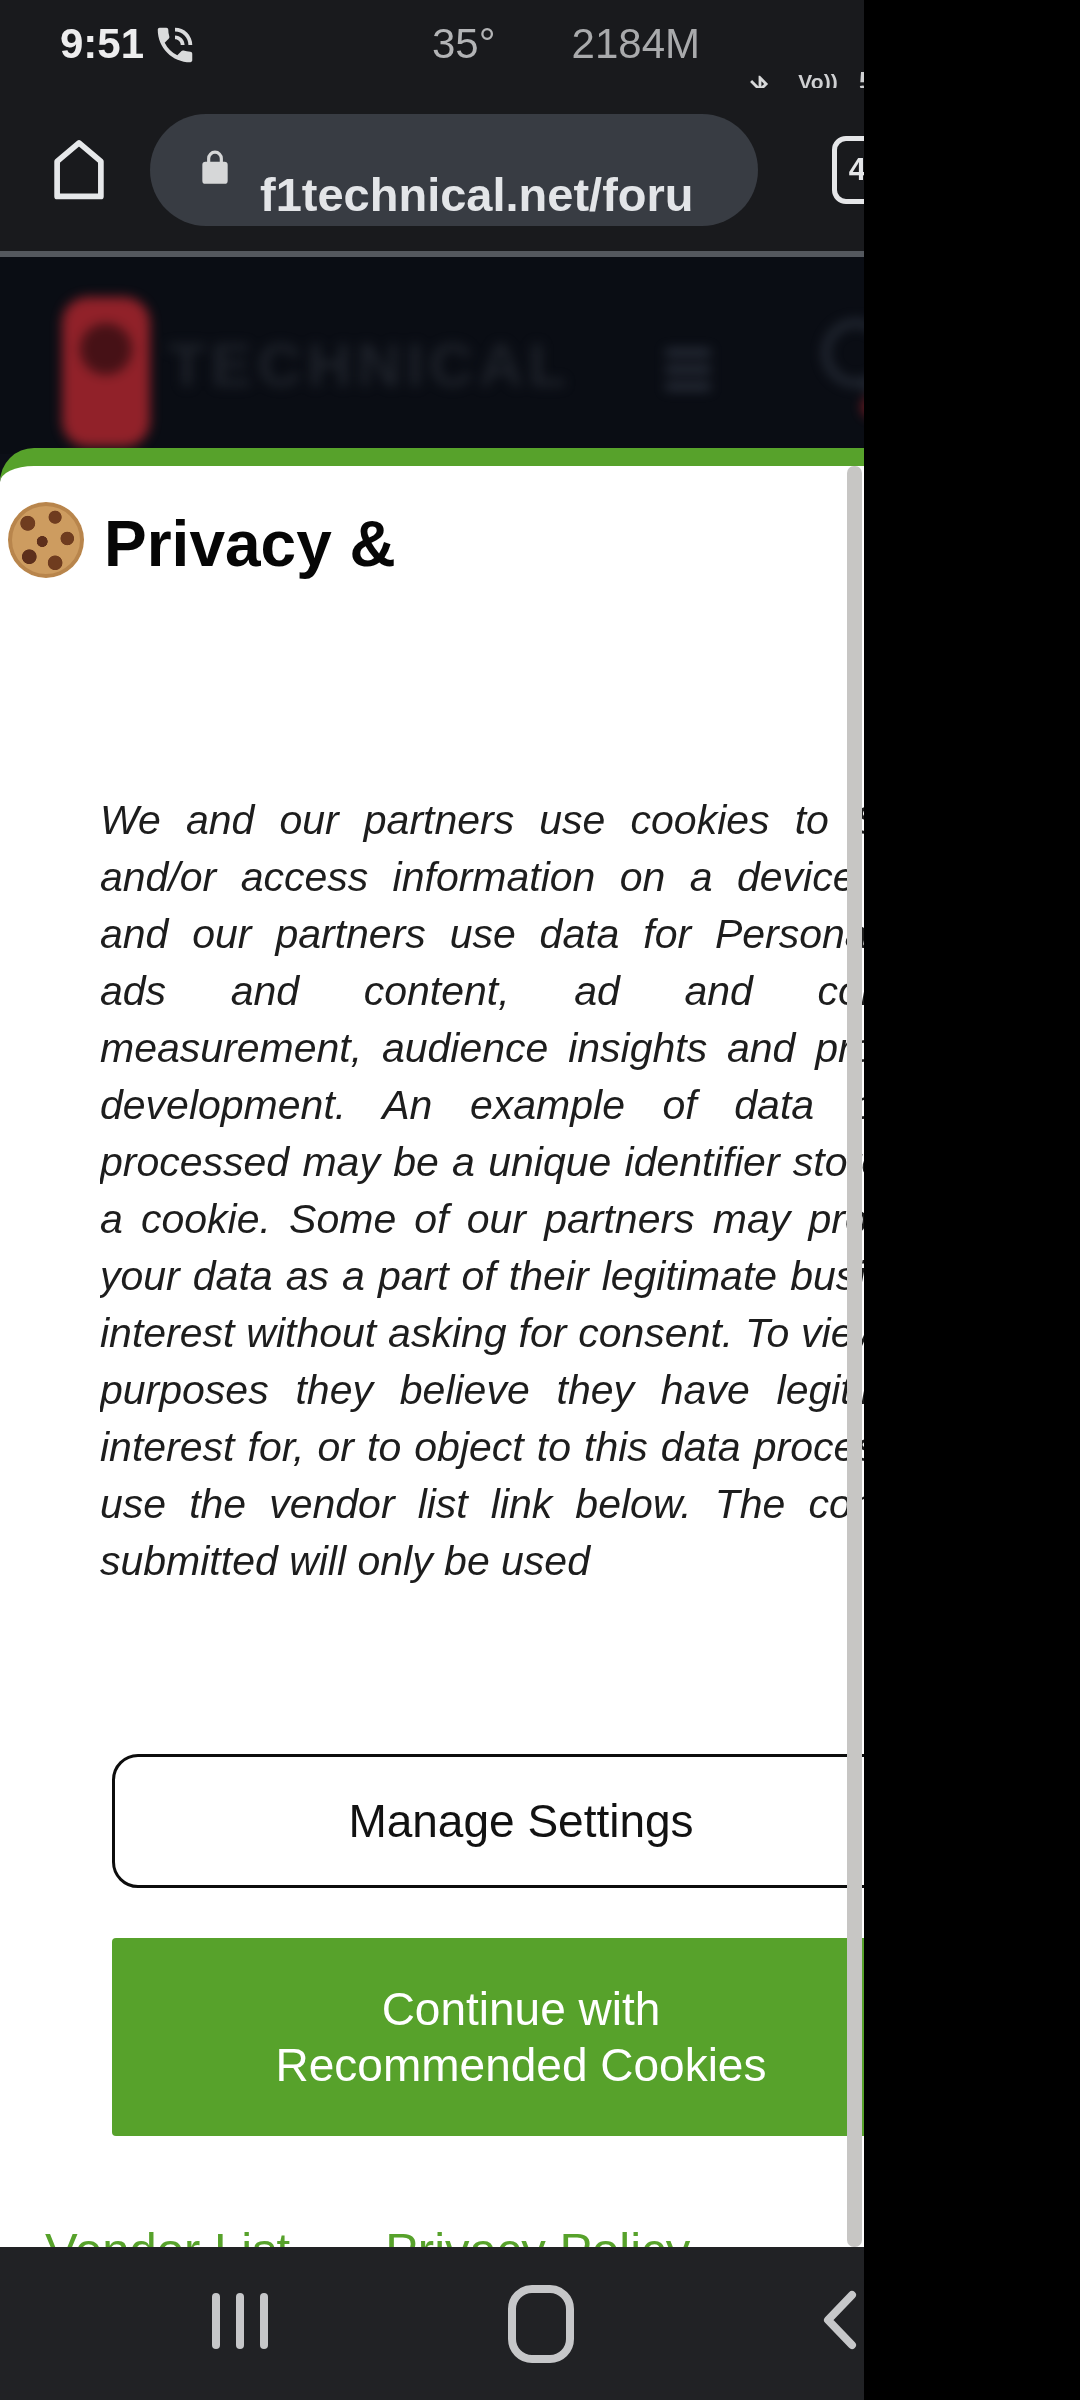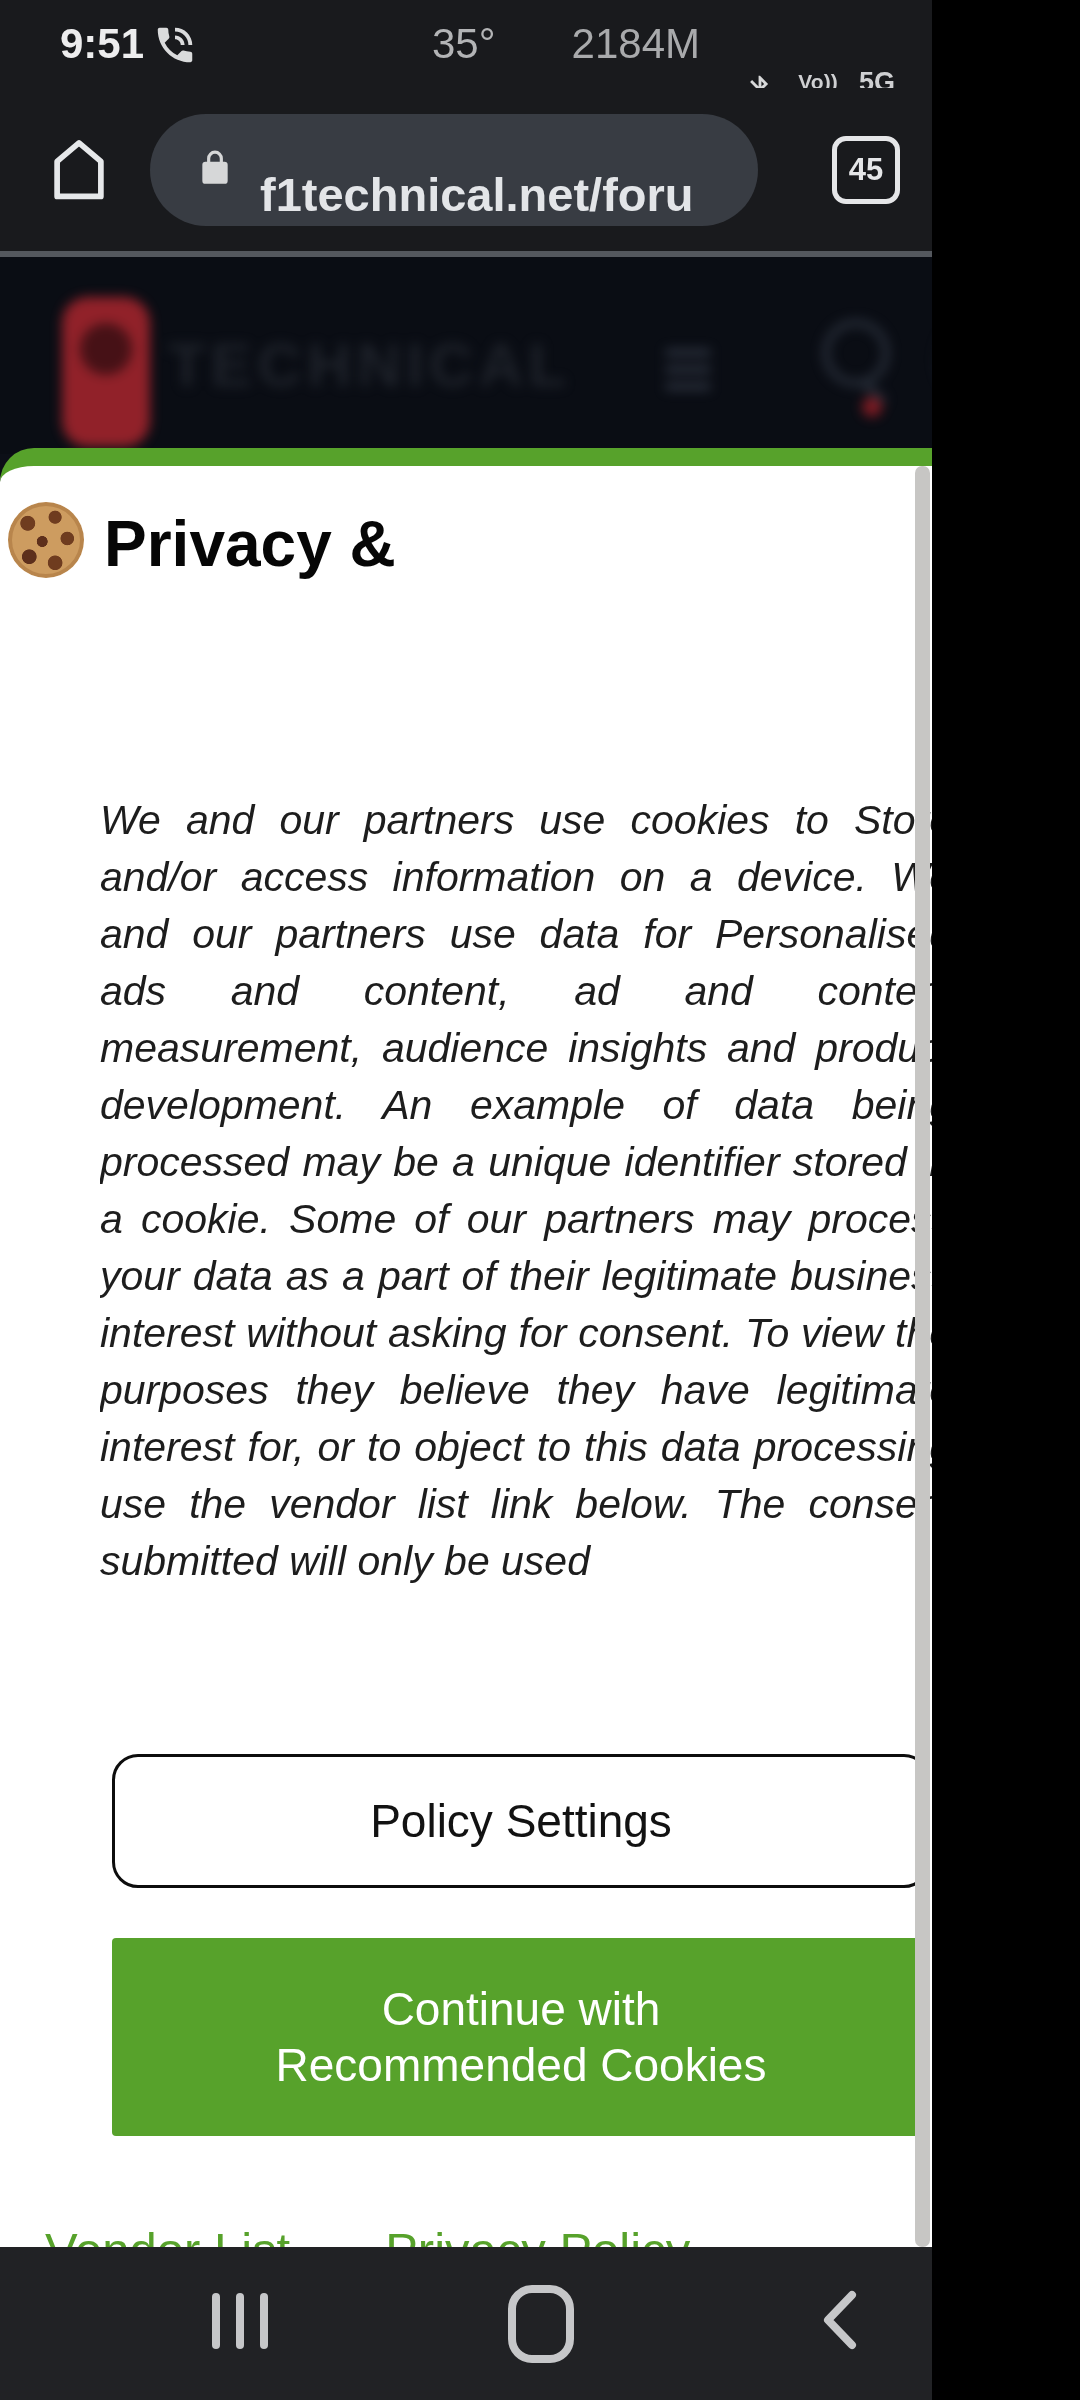--- a/index.html
+++ b/index.html
@@ -1,16 +1,16 @@
 <!DOCTYPE html>
 <html><head>
 <meta charset="utf-8">
 <style>
   html,body{margin:0;padding:0;background:#000;}
-  .screen{position:relative;width:932px;height:2400px;overflow:hidden;
+  .screen{position:relative;width:864px;height:2400px;overflow:hidden;
     font-family:"Liberation Sans",sans-serif;background:#0c0f17;}
 
   
   .status-bar{position:absolute;top:0;left:0;width:1080px;height:88px;background:#191a1d;}
   .sb-time{position:absolute;left:60px;top:50%;transform:translateY(-50%);
     font-size:42px;font-weight:700;color:#ededee;}
   .sb-phone{position:absolute;left:152px;top:22px;}
   .sb-temp{position:absolute;left:432px;top:50%;transform:translateY(-50%);
     font-size:42px;color:#b3b4b6;}
   .sb-data{position:absolute;right:380px;top:50%;transform:translateY(-50%);
@@ -174,21 +174,21 @@
       <span class="avatar"></span>
     </div>
   </div>
 
   <div class="modal">
     <div class="modal-title">
       <span class="cookie"></span><span>Privacy &amp;</span><br>
     </div>
     <div class="modal-body">We and our partners use cookies to Store and/or access information on a device. We and our partners use data for Personalised ads and content, ad and content measurement, audience insights and product development. An example of data being processed may be a unique identifier stored in a cookie. Some of our partners may process your data as a part of their legitimate business interest without asking for consent. To view the purposes they believe they have legitimate interest for, or to object to this data processing use the vendor list link below. The consent submitted will only be used</div>
     <div class="body-scrollbar"></div>
-    <button class="btn-manage">Policy Settings</button>
+    <button class="btn-manage">Manage Settings</button>
     <button class="btn-continue">Continue with Recommended Cookies</button>
     <div class="footer-links">
       <span>Vendor List</span>
       <span>Privacy Policy</span>
     </div>
   </div>
   <div class="viewport-scrollbar"></div>
 
   <div class="nav-bar">
     <span class="recents">

